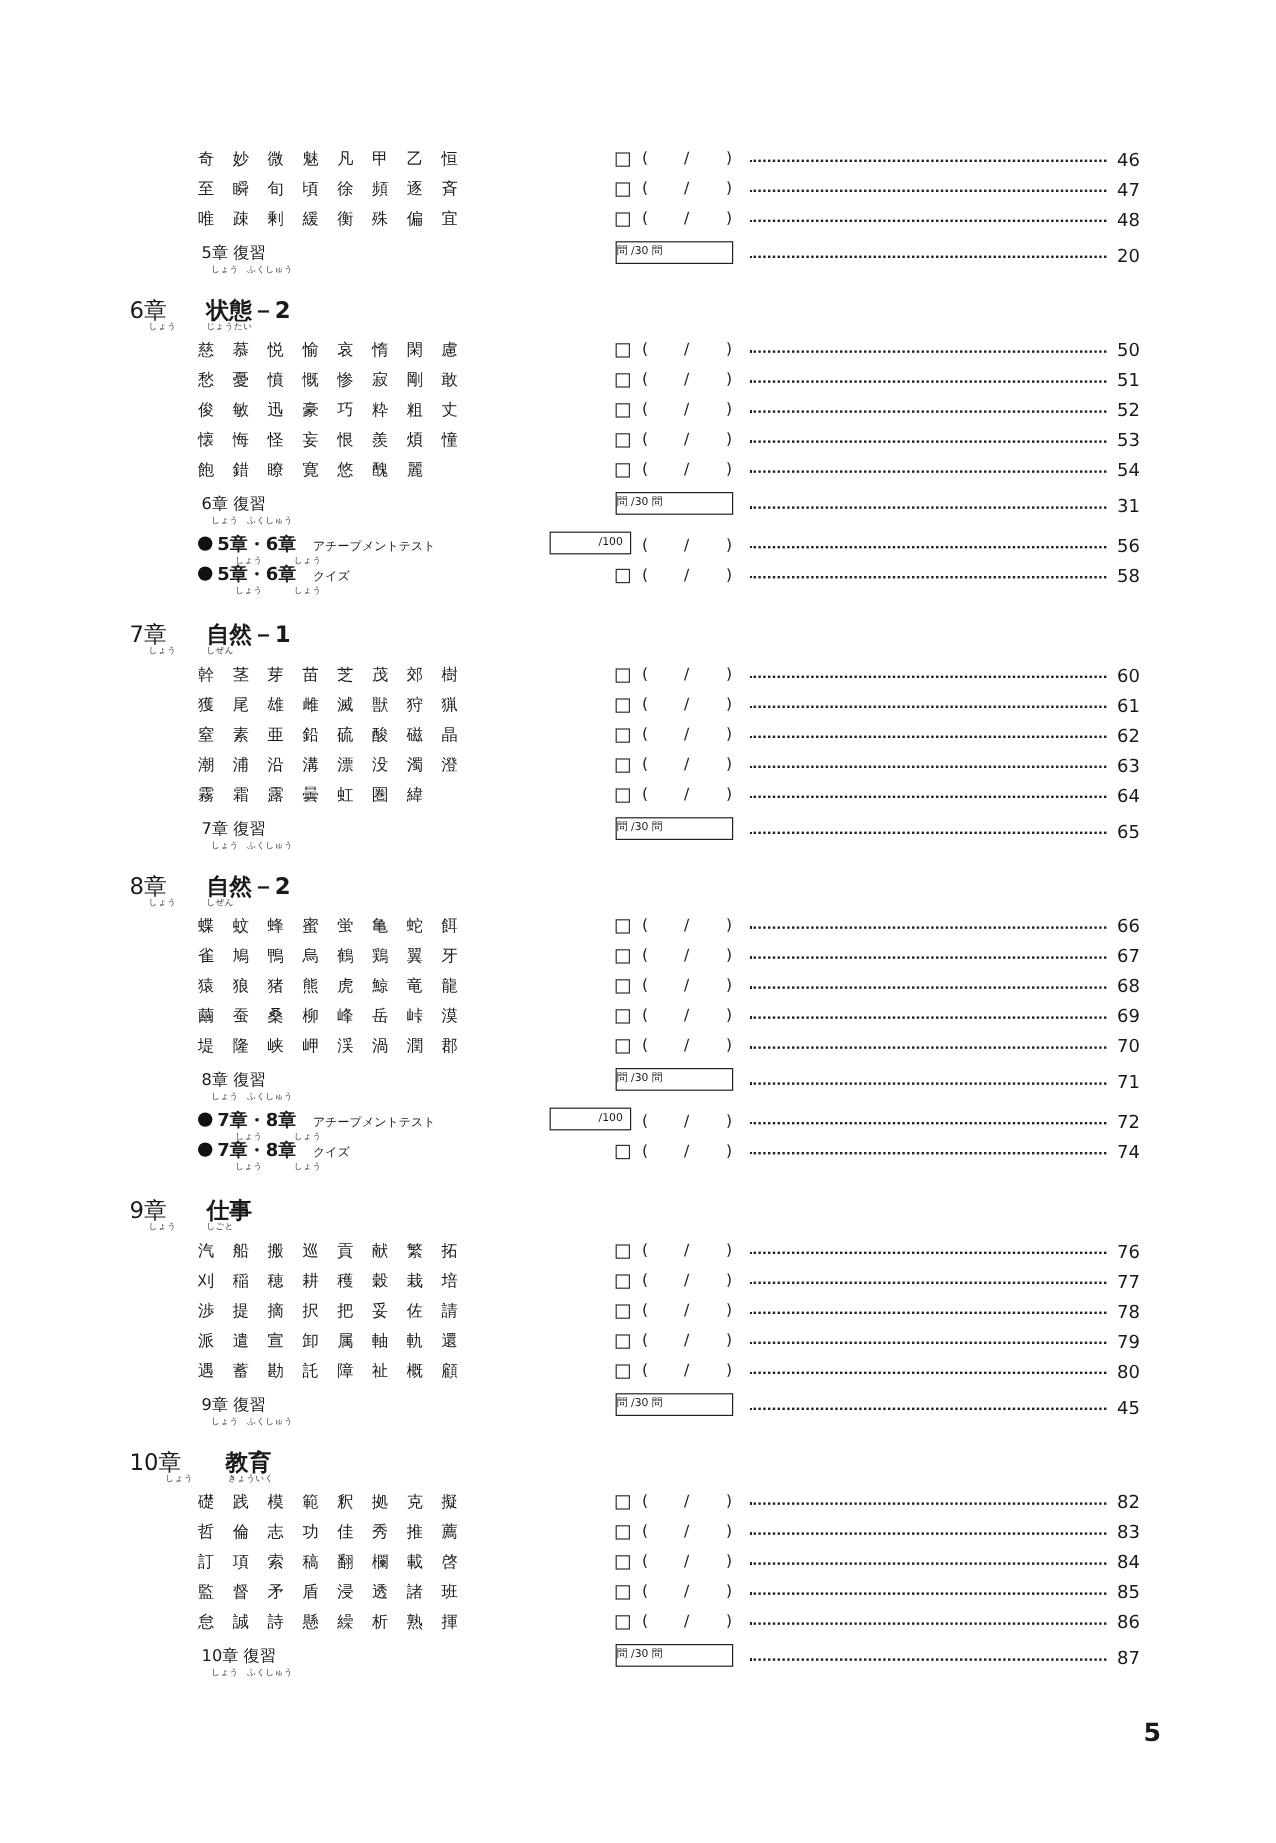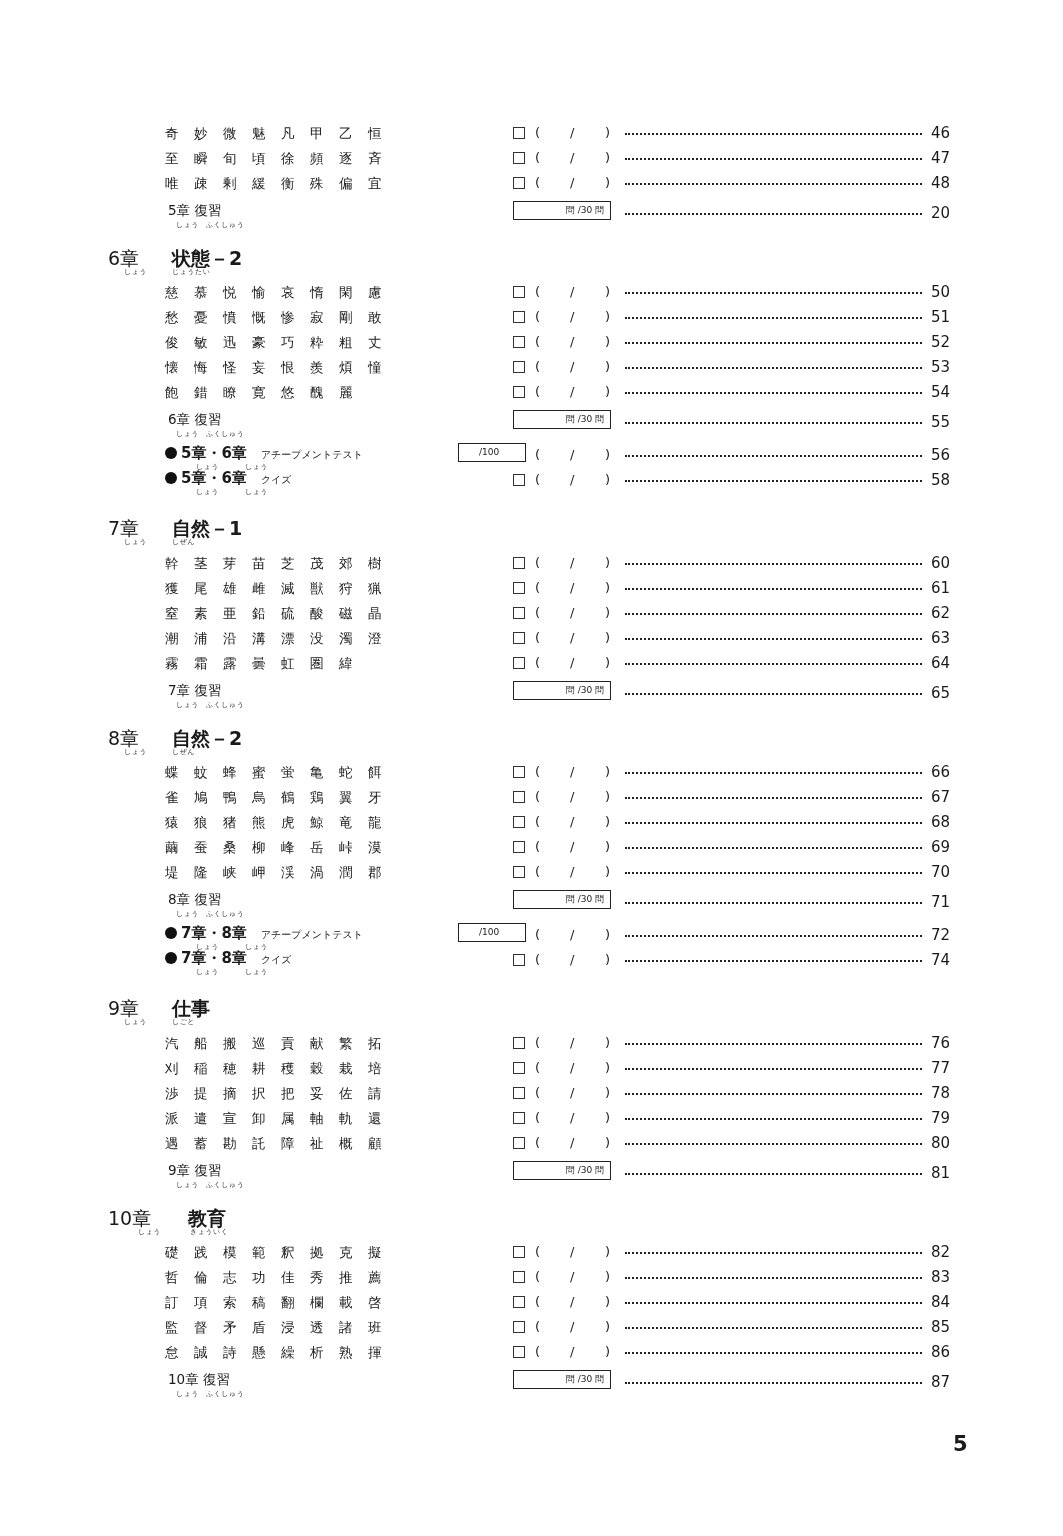--- a/index.html
+++ b/index.html
@@ -59,31 +59,31 @@
     }
     .pnum {
       position: absolute; left: 926px; top: 0; font-size: 15px; line-height: 18px;
       width: 24px; text-align: right;
     }
     .review-label {
       position: absolute; left: 168px; top: -2px; font-size: 13.5px; white-space: nowrap;
     }
     .review-box {
       position: absolute; left: 513px; top: -3px; width: 98px; height: 19px;
-      border: 1.5px solid #222; font-size: 9px; text-align: right;
+      border: 1.5px solid #222; font-size: 9px; text-align: left;
       box-sizing: border-box; padding-right: 6px; line-height: 17px;
     }
     .bullet-item {
       position: absolute; left: 165px; top: -2px; font-size: 15px; font-weight: bold; white-space: nowrap;
     }
     .bullet-item .dot { display: inline-block; width: 12px; height: 12px; border-radius: 50%; background: #111; margin-right: 4px; vertical-align: -1px; }
     .bullet-item .txt { font-weight: normal; margin-left: 14px; font-size: 10px; }
     .score-box {
       position: absolute; left: 458px; top: -3px; width: 68px; height: 19px;
-      border: 1.5px solid #222; font-size: 9px; text-align: center;
+      border: 1.5px solid #222; font-size: 9px; text-align: right;
       box-sizing: border-box; padding-right: 6px; line-height: 17px;
     }
     .page-footer {
       position: absolute; left: 953px; top: 1432px; font-size: 21px; font-weight: bold;
     }
   </style>
 </head>
 <body>
 
 <div class="page" id="page">
@@ -259,21 +259,21 @@
       </span>
       <span class="dots"></span>
       <span class="pnum">54</span>
     </div>
     <div class="row" style="top: 413px;">
       <span class="review-label">6章 復習</span>
       <span class="ruby" style="left: 176px; top: 16px;">しょう</span>
       <span class="ruby" style="left: 206px; top: 16px;">ふくしゅう</span>
       <span class="review-box">問 /30 問</span>
       <span class="dots"></span>
-      <span class="pnum">55</span>
+      <span class="pnum">31</span>
     </div>
     <div class="row" style="top: 446px;">
       <span class="bullet-item"><span class="dot"></span><span>5章・6章</span><span class="txt">アチープメントテスト</span></span>
       <span class="ruby" style="left: 196px; top: 16px;">しょう</span>
       <span class="ruby" style="left: 245px; top: 16px;">しょう</span>
       <span class="score-box">/100</span>
       <span class="paren">
         <span class="o">(</span>
         <span class="s">/</span>
         <span class="c">)</span>
@@ -652,21 +652,21 @@
       </span>
       <span class="dots"></span>
       <span class="pnum">80</span>
     </div>
     <div class="row" style="top: 1164px;">
       <span class="review-label">9章 復習</span>
       <span class="ruby" style="left: 176px; top: 16px;">しょう</span>
       <span class="ruby" style="left: 206px; top: 16px;">ふくしゅう</span>
       <span class="review-box">問 /30 問</span>
       <span class="dots"></span>
-      <span class="pnum">81</span>
+      <span class="pnum">45</span>
     </div>
     <div class="chapter-head" style="top: 1206px;">
       <span class="num">10章</span>
       <span class="title" style="left: 80px;">教育</span>
       <span class="ruby" style="left: 30px; top: 21px;">しょう</span>
       <span class="ruby" style="left: 82px; top: 21px;">きょういく</span>
     </div>
     <div class="row" style="top: 1243px;">
       <div class="kanji">
         <span>礎</span>

